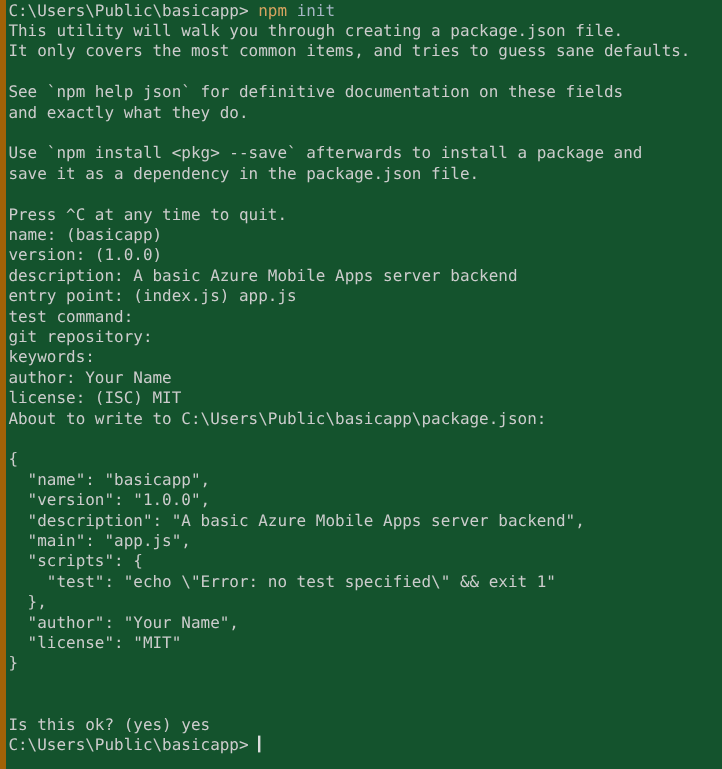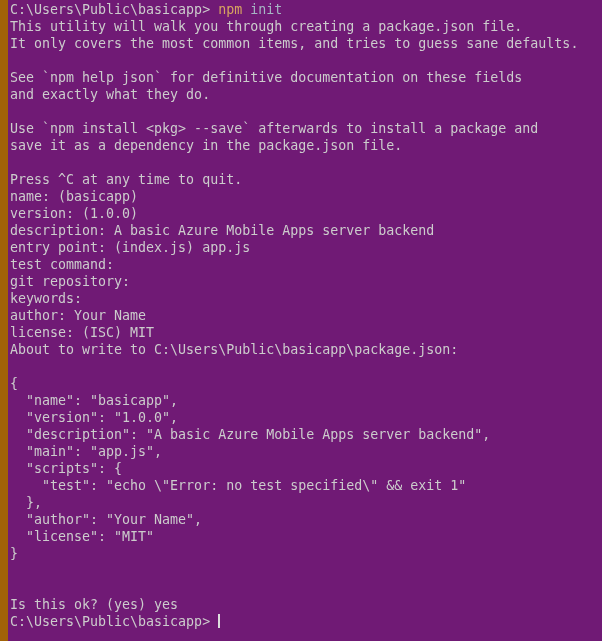--- a/index.html
+++ b/index.html
@@ -11,23 +11,23 @@
   body {
     width: 602px;
     height: 641px;
     overflow: hidden;
     font-family: "DejaVu Sans Mono", "Liberation Mono", monospace;
   }
   #terminal {
     position: relative;
     width: 602px;
     height: 641px;
-    background: #701a75;
+    background: #14532d;
     box-sizing: border-box;
-    border-left: 8px solid #a16207;
+    border-left: 5px solid #a16207;
     overflow: hidden;
   }
   #terminal-accent-bottom {
     position: absolute;
     left: -3px;
     bottom: 0;
     width: 3px;
     height: 46px;
     background: #1f74c4;
   }

